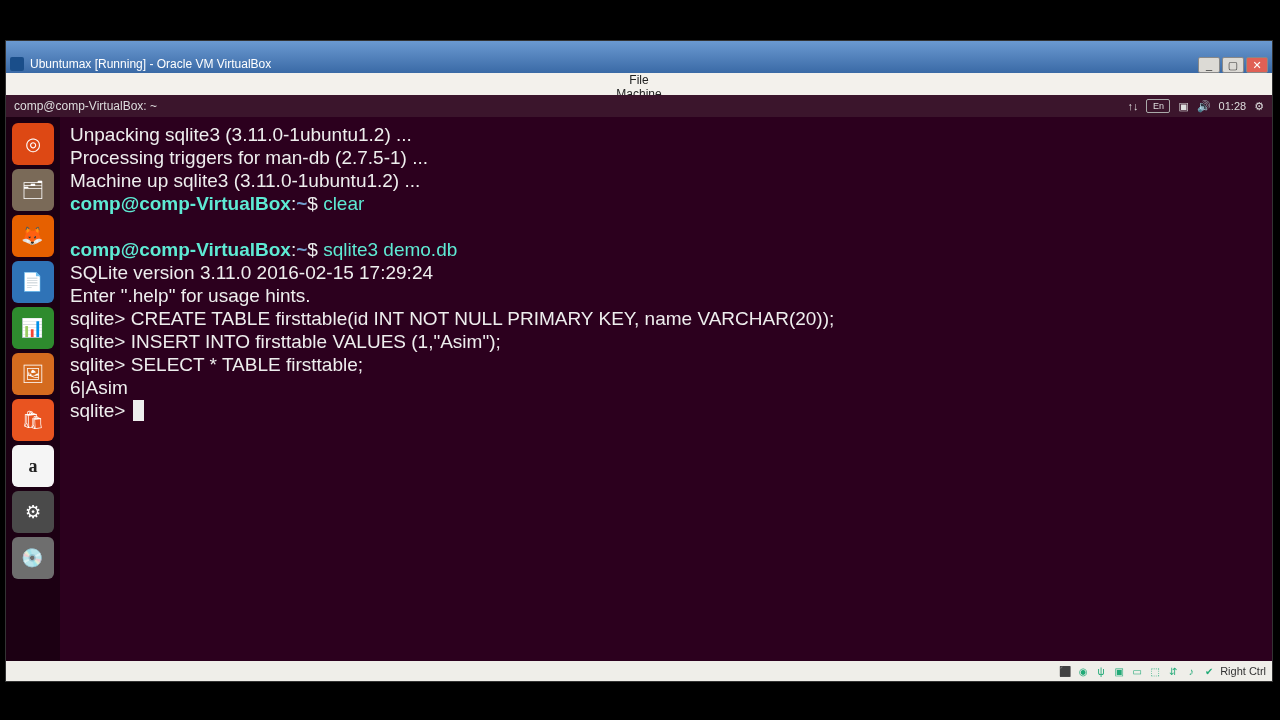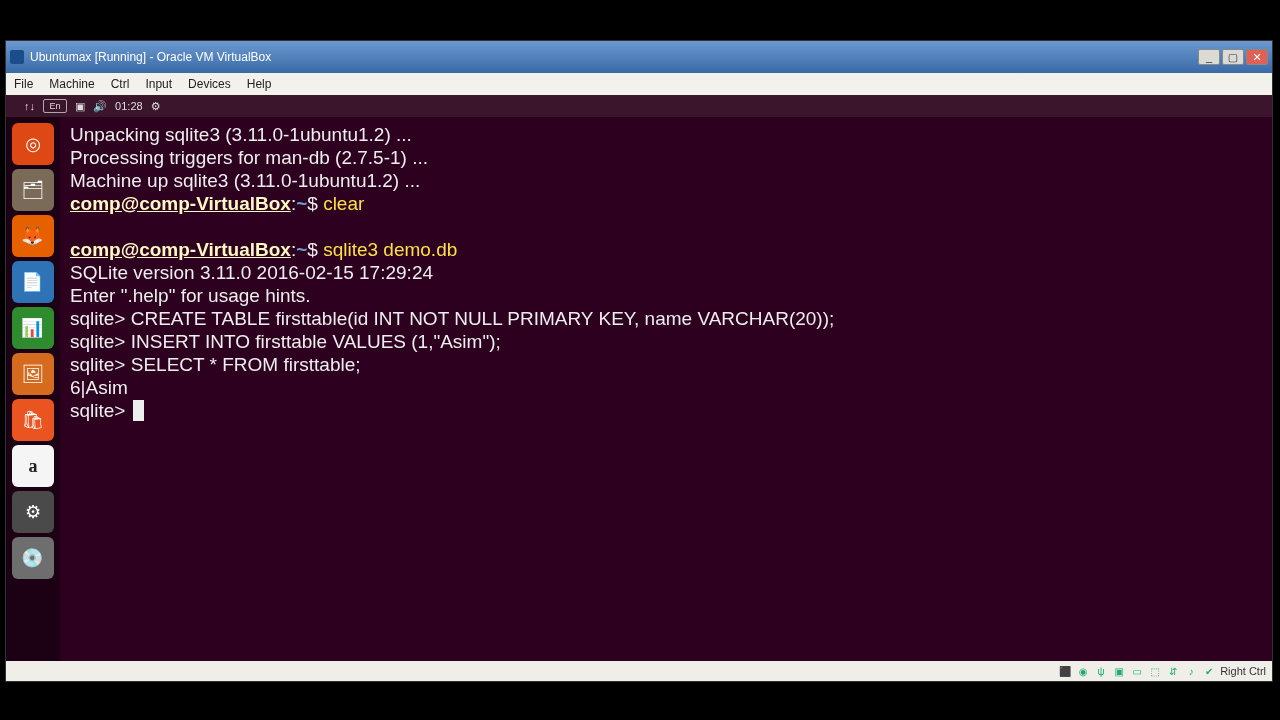--- a/index.html
+++ b/index.html
@@ -11,31 +11,31 @@
   width: 1268px; height: 642px;
   background: #ece9d8;
   border: 1px solid #333;
   display: flex;
   flex-direction: column;
 }
 .titlebar {
   background: linear-gradient(#6b9ad1,#3a6aa6);
   height: 22px;
   display: flex;
-  align-items: center;
+  align-items: flex-start;
   color: #fff;
   font-size: 12px;
   padding: 16px 4px;
 }
 .titlebar .vbox-icon { width:14px; height:14px; background:#1a4e8a; border-radius:2px; margin-right:6px; }
 .titlebar .spacer { flex:1; }
 .winbtn { width:22px; height:16px; background:#dcdad5; margin-left:2px; display:flex; align-items:center; justify-content:center; font-size:11px; color:#333; border:1px solid #888; border-radius:2px; cursor:pointer;}
 .winbtn.close{ background:#e06055; color:#fff;}
 .menubar {
-  background:#f3f1ec; height:22px; display:flex; align-items:center; font-size:12px; color:#222;
+  background:#f3f1ec; height:22px; display:flex; align-items:center; font-size:12px; color:#222;flex-direction:column;
 }
 .menubar span { padding:0 8px; cursor:pointer; }
 
 .guest {
   flex:1; background:#2c001e; display:flex; flex-direction:column; position:relative;
 }
 .topbar {
   height:22px; background:#3b152c; display:flex; align-items:center; color:#ddd; font-size:12px; padding:0 8px;
 }
 .topbar .path { flex:1; }
@@ -45,24 +45,24 @@
 
 .desktop { flex:1; display:flex; }
 .launcher { width:54px; background:rgba(0,0,0,0.35); display:flex; flex-direction:column; align-items:center; padding-top:6px; gap:4px;}
 .licon { width:42px; height:42px; border-radius:6px; display:flex; align-items:center; justify-content:center; font-size:18px; color:#fff;}
 
 .terminal {
   flex:1; padding:6px 6px 6px 10px;
   font-family: "Ubuntu Mono","DejaVu Sans Mono",monospace;
   font-size:19px; line-height:23px; color:#eee; white-space:pre;
 }
-.prompt-user{ color:#fef9c3; font-weight:bold;text-decoration:underline;}
+.prompt-user{ color:#5eead4; font-weight:bold;}
 .prompt-sep{ color:#eee;}
 .prompt-path{ color:#729fcf; font-weight:bold;}
-.cmd{color:#fde047;}
+.cmd{color:#5eead4;}
 .cursor{display:inline-block;width:11px;height:21px;background:#eee;vertical-align:text-bottom;margin-left:2px;}
 
 .statusbar{
   height:20px;background:#efeee9;display:flex;align-items:center;justify-content:flex-end;
   font-size:11px;color:#333;padding:0 6px;gap:4px;
 }
 .sicon{width:14px;height:14px;display:flex;align-items:center;justify-content:center;font-size:10px;color:#2a7;}
 </style>
 </head>
 <body>
@@ -81,20 +81,21 @@
     <span>File</span>
     <span>Machine</span>
     <span>Ctrl</span>
     <span>Input</span>
     <span>Devices</span>
     <span>Help</span>
   </div>
 
   <div class="guest">
     <div class="topbar">
+      <div class="path">comp@comp-VirtualBox: ~</div>
       <div class="ind">
         <span class="ind-item">↑↓</span>
         <span class="ind-box">En</span>
         <span class="ind-item">▣</span>
         <span class="ind-item">🔊</span>
         <span class="ind-item">01:28</span>
         <span class="ind-item">⚙</span>
       </div>
     </div>
 
@@ -115,21 +116,21 @@
       <div class="terminal"><span>Unpacking sqlite3 (3.11.0-1ubuntu1.2) ...</span>
 <span>Processing triggers for man-db (2.7.5-1) ...</span>
 <span>Machine up sqlite3 (3.11.0-1ubuntu1.2) ...</span>
 <span class="prompt-user">comp@comp-VirtualBox</span><span class="prompt-sep">:</span><span class="prompt-path">~</span><span class="prompt-sep">$ </span><span class="cmd">clear</span>
 
 <span class="prompt-user">comp@comp-VirtualBox</span><span class="prompt-sep">:</span><span class="prompt-path">~</span><span class="prompt-sep">$ </span><span class="cmd">sqlite3 demo.db</span>
 <span>SQLite version 3.11.0 2016-02-15 17:29:24</span>
 <span>Enter ".help" for usage hints.</span>
 <span>sqlite&gt; </span><span>CREATE TABLE firsttable(id INT NOT NULL PRIMARY KEY, name VARCHAR(20));</span>
 <span>sqlite&gt; </span><span>INSERT INTO firsttable VALUES (1,"Asim");</span>
-<span>sqlite&gt; </span><span>SELECT * FROM firsttable;</span>
+<span>sqlite&gt; </span><span>SELECT * TABLE firsttable;</span>
 <span>6|Asim</span>
 <span>sqlite&gt; </span><span class="cursor"></span></div>
     </div>
   </div>
 
   <div class="statusbar">
     <span class="sicon">⬛</span>
     <span class="sicon">◉</span>
     <span class="sicon">ψ</span>
     <span class="sicon">▣</span>

